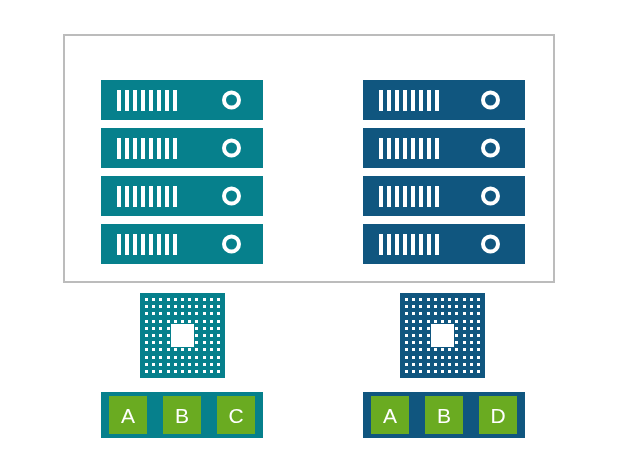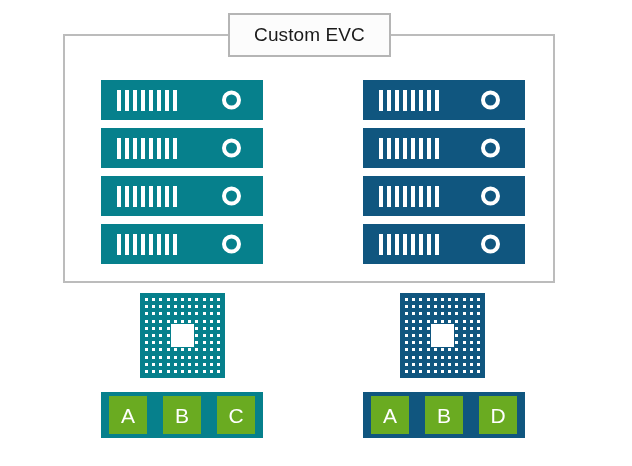--- a/index.html
+++ b/index.html
@@ -125,23 +125,20 @@
     line-height: 1;
   }
 </style>
 </head>
 <body>
 
 <div id="canvas">
 
   <div class="evc-frame"></div>
 
-  <div class="title-box">
-    <span class="title-text">Custom EVC</span>
-  </div>
 
   <div class="rack-group" id="left-stack" style="left: 101px; top: 80px; width: 162px; height: 184px;">
       <div class="server" style="left: 0px; top: 0px; width: 162px; height: 40px; background: rgb(6, 128, 140);">
         <div class="bars">
           <i></i>
           <i></i>
           <i></i>
           <i></i>
           <i></i>
           <i></i>

